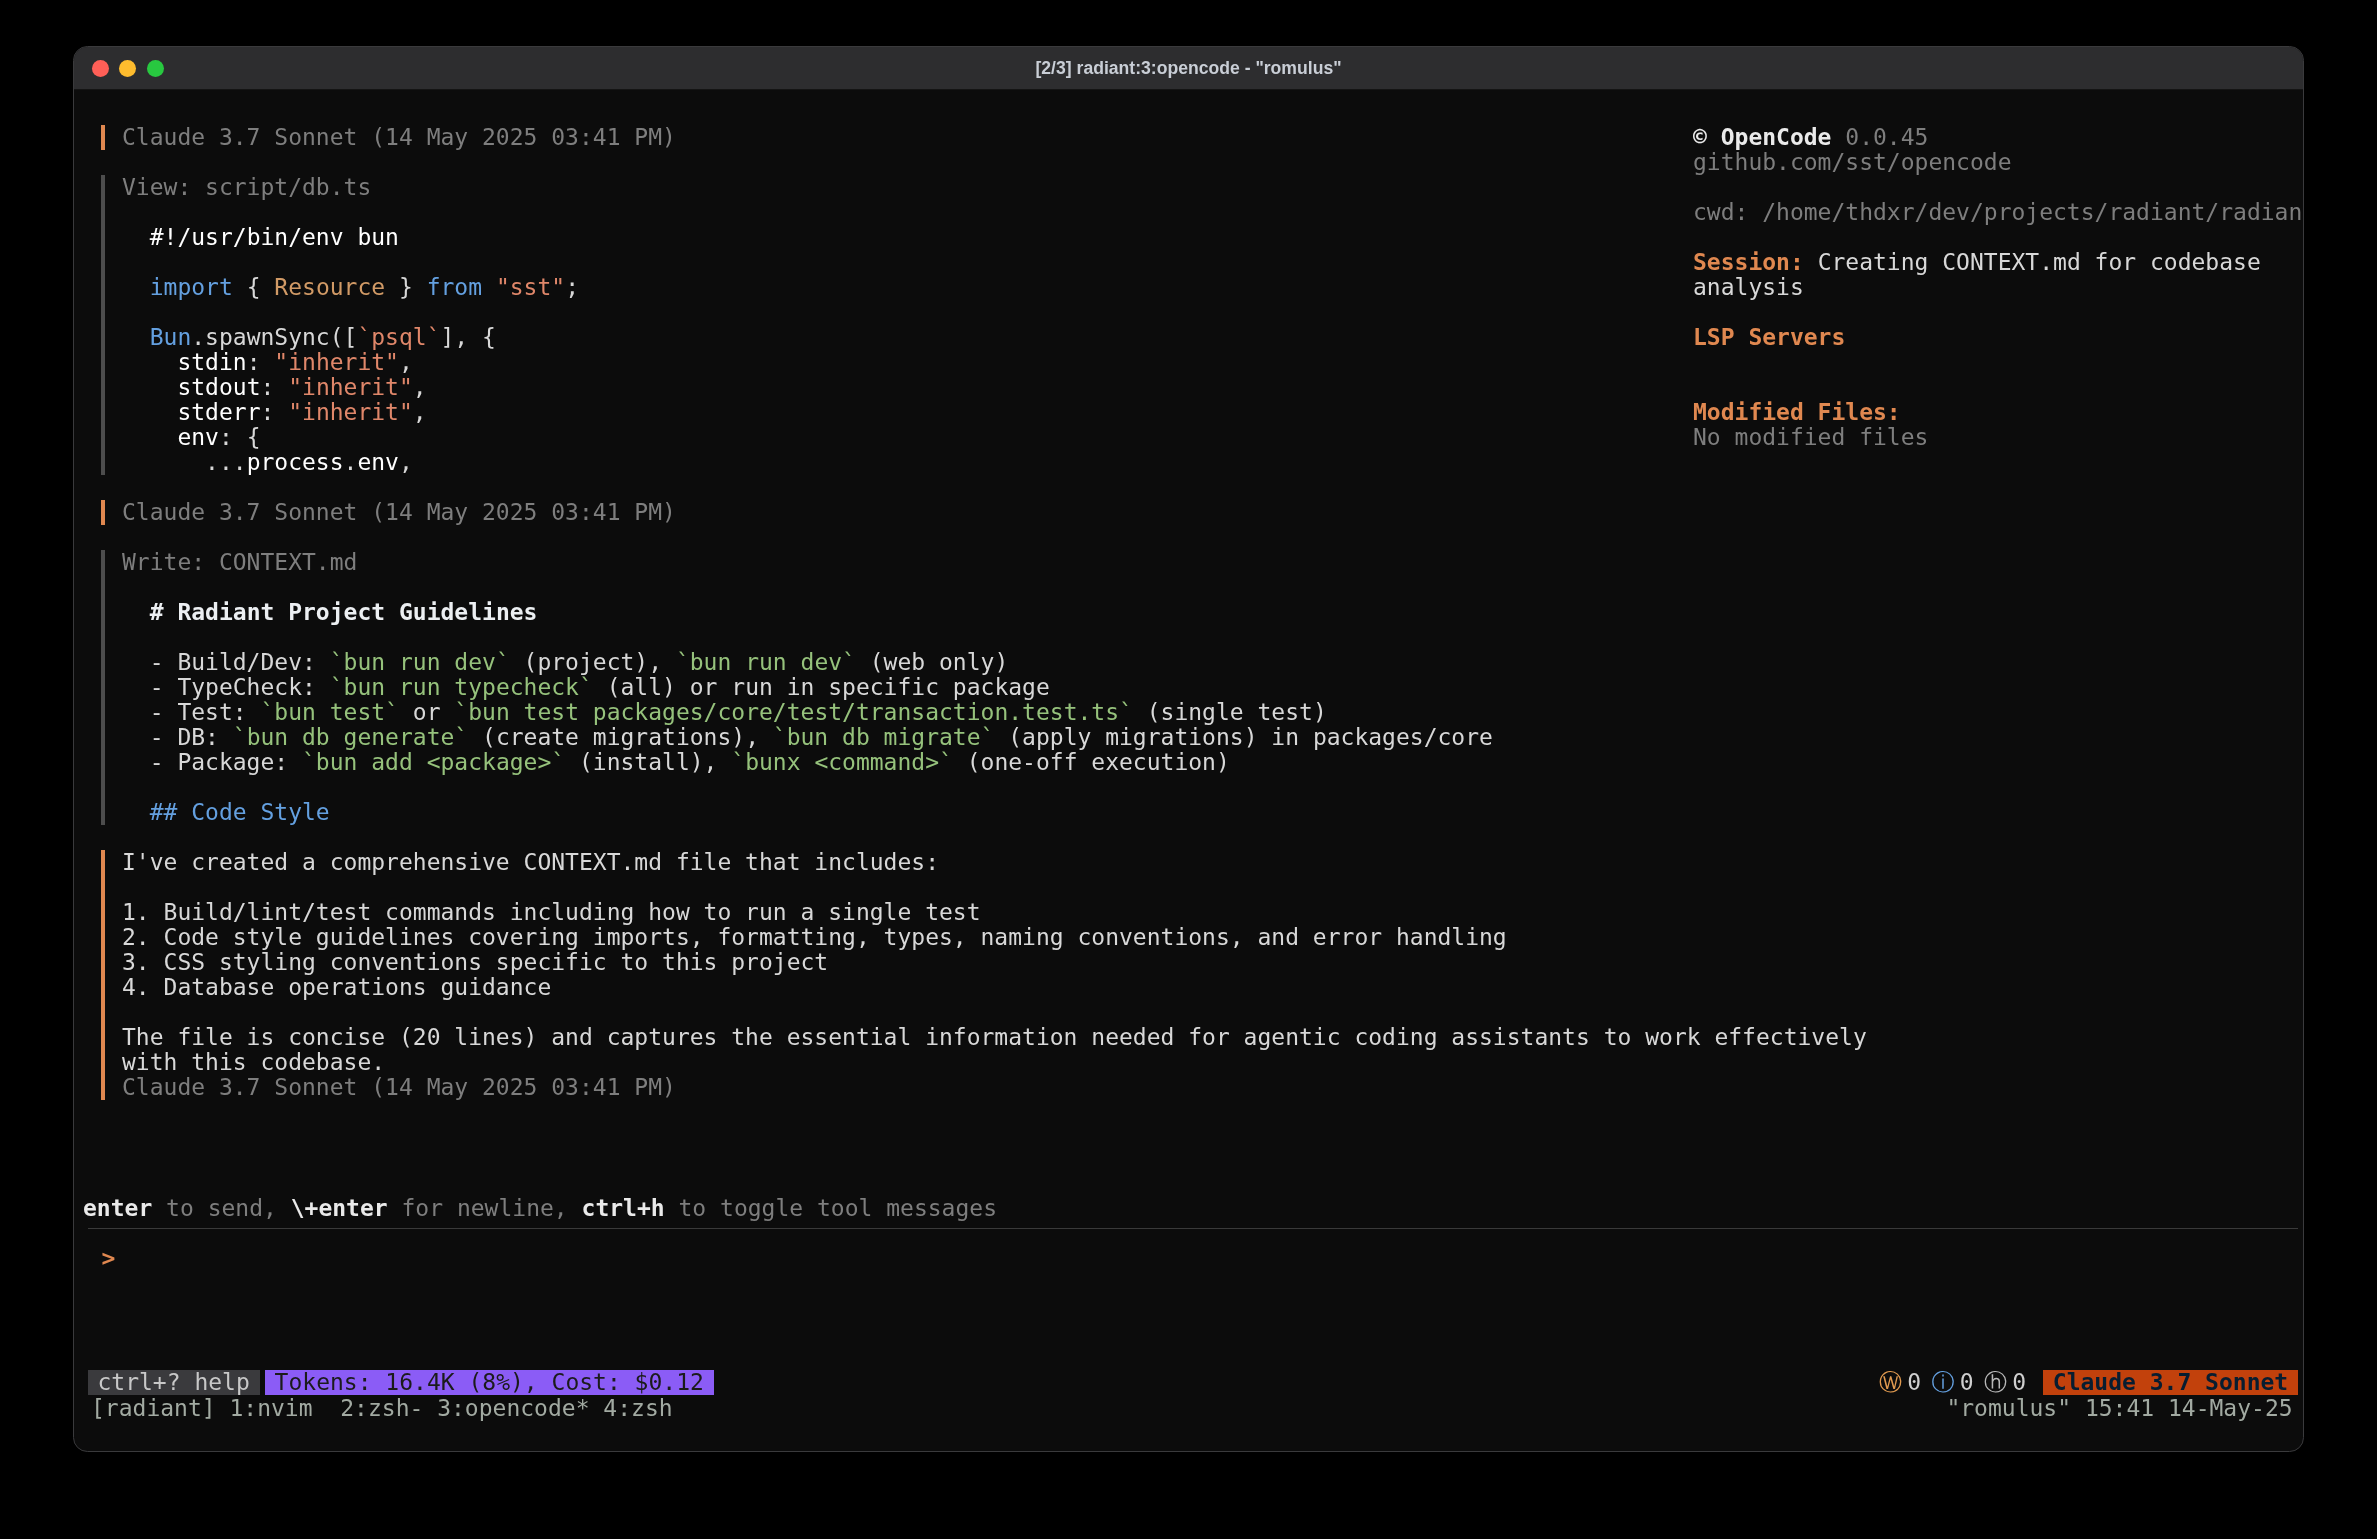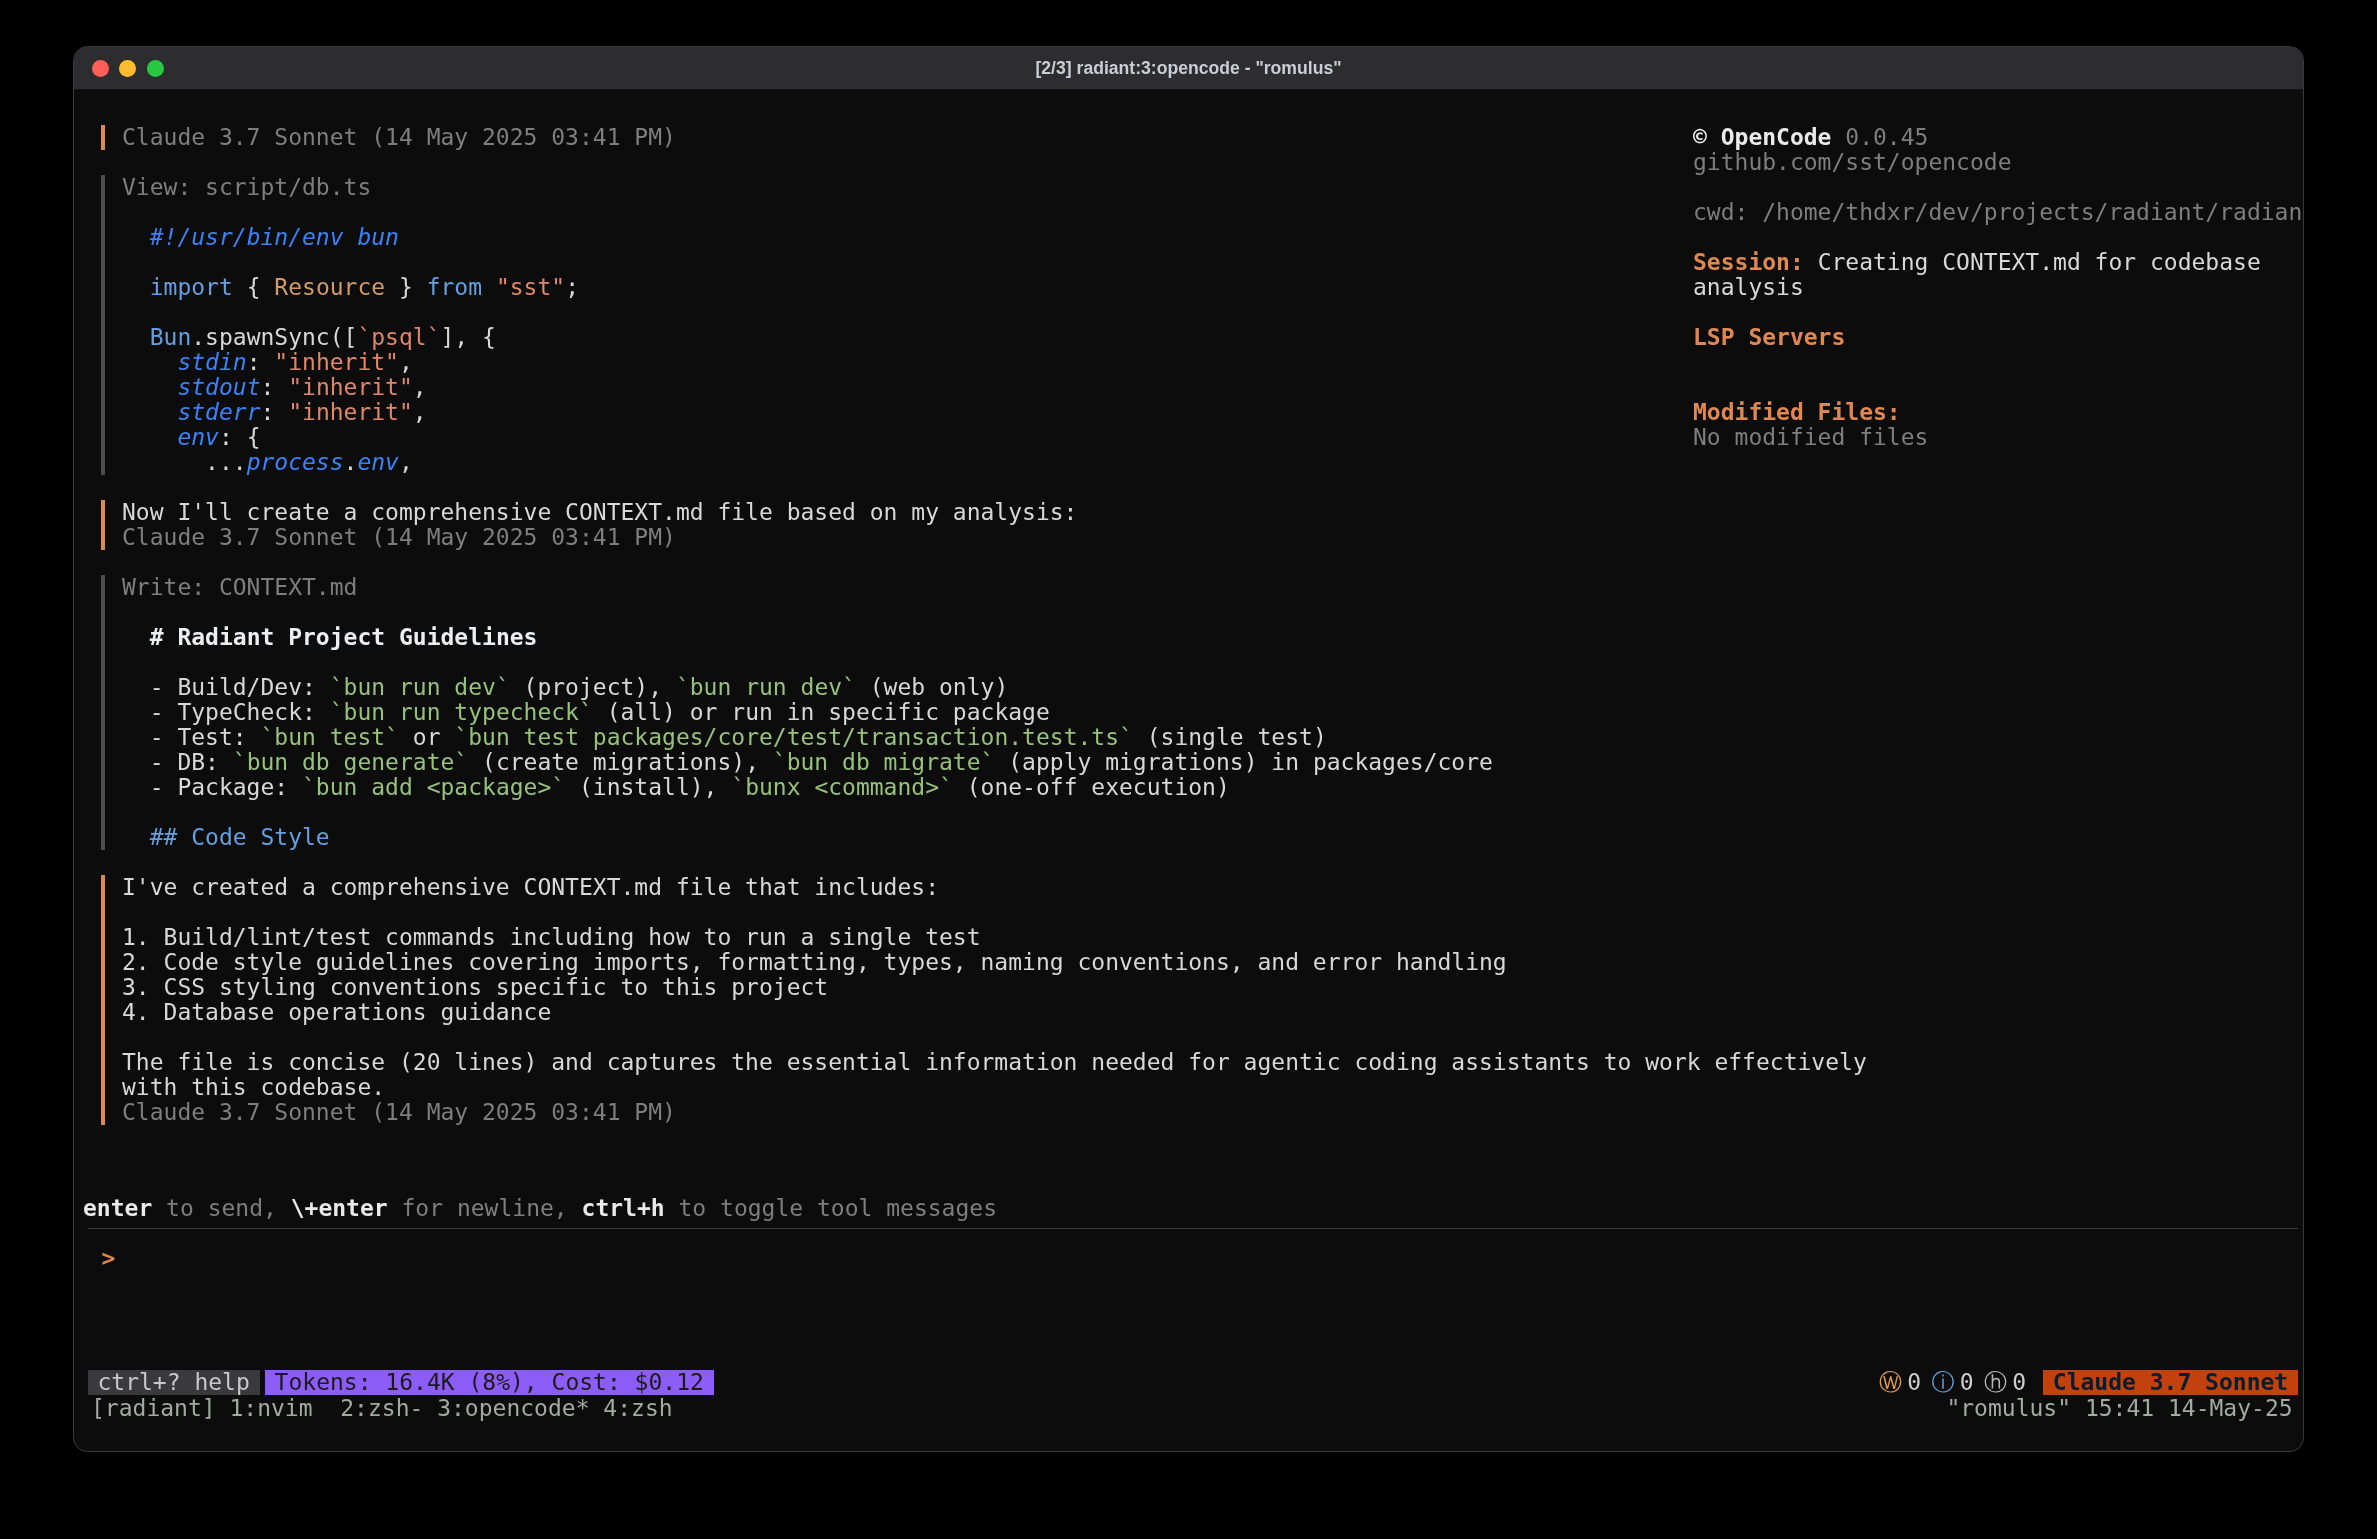--- a/index.html
+++ b/index.html
@@ -33,21 +33,21 @@
 
   .sidebar { position:absolute; left:1619px; top:35px; width:613px; }
 
   .s-fg     { color:#d8d8d8; }
   .s-bright { color:#eceff2; font-weight:700; }
   .s-bold   { color:#eaeaea; font-weight:700; }
   .s-dim    { color:#7e7e7e; }
   .s-orange { color:#e08850; font-weight:700; }
   .s-blue   { color:#64a0e0; }
   .s-green  { color:#96c27c; }
-  .s-red    { color:#3b82f6;font-style:italic; }
+  .s-red    { color:#ffffff; }
   .s-str    { color:#e0876a; }
   .s-gold   { color:#d19a66; }
 
   .helpline { position:absolute; left:9px; top:1106px; }
   .inputbox { position:absolute; left:13.7px; right:5.2px; top:1138px; height:150px; border-top:1.3px solid #3a3a3a; }
   .prompt { padding:17px 0 0 13.7px; color:#e08850; font-weight:700; white-space:pre; }
 
   .statusbar { position:absolute; left:13.7px; right:5px; top:1280px; height:25px; display:flex; align-items:center; }
   .badge { height:25px; display:flex; align-items:center; padding:0 9.8px; white-space:pre; }
   .badge.help   { background:#3a3a3d; color:#c8c8c8; }
@@ -88,21 +88,20 @@
           <div class="tline"><span class="s-fg">  </span><span class="s-blue">import</span><span class="s-fg"> { </span><span class="s-gold">Resource</span><span class="s-fg"> } </span><span class="s-blue">from</span><span class="s-fg"> </span><span class="s-str">"sst"</span><span class="s-fg">;</span></div>
           <div class="tline"></div>
           <div class="tline"><span class="s-fg">  </span><span class="s-blue">Bun</span><span class="s-fg">.spawnSync([</span><span class="s-str">`psql`</span><span class="s-fg">], {</span></div>
           <div class="tline"><span class="s-fg">    </span><span class="s-red">stdin</span><span class="s-fg">: </span><span class="s-str">"inherit"</span><span class="s-fg">,</span></div>
           <div class="tline"><span class="s-fg">    </span><span class="s-red">stdout</span><span class="s-fg">: </span><span class="s-str">"inherit"</span><span class="s-fg">,</span></div>
           <div class="tline"><span class="s-fg">    </span><span class="s-red">stderr</span><span class="s-fg">: </span><span class="s-str">"inherit"</span><span class="s-fg">,</span></div>
           <div class="tline"><span class="s-fg">    </span><span class="s-red">env</span><span class="s-fg">: {</span></div>
           <div class="tline"><span class="s-fg">      ...</span><span class="s-red">process</span><span class="s-fg">.</span><span class="s-red">env</span><span class="s-fg">,</span></div>
         </div>
         <div class="block orange">
-          <div class="tline"><span class="s-fg">Now I'll create a comprehensive CONTEXT.md file based on my analysis:</span></div>
           <div class="tline"><span class="s-dim">Claude 3.7 Sonnet (14 May 2025 03:41 PM)</span></div>
         </div>
         <div class="block gray">
           <div class="tline"><span class="s-dim">Write: CONTEXT.md</span></div>
           <div class="tline"></div>
           <div class="tline"><span class="s-fg">  </span><span class="s-bright"># Radiant Project Guidelines</span></div>
           <div class="tline"></div>
           <div class="tline"><span class="s-fg">  - Build/Dev: </span><span class="s-green">`bun run dev`</span><span class="s-fg"> (project), </span><span class="s-green">`bun run dev`</span><span class="s-fg"> (web only)</span></div>
           <div class="tline"><span class="s-fg">  - TypeCheck: </span><span class="s-green">`bun run typecheck`</span><span class="s-fg"> (all) or run in specific package</span></div>
           <div class="tline"><span class="s-fg">  - Test: </span><span class="s-green">`bun test`</span><span class="s-fg"> or </span><span class="s-green">`bun test packages/core/test/transaction.test.ts`</span><span class="s-fg"> (single test)</span></div>

